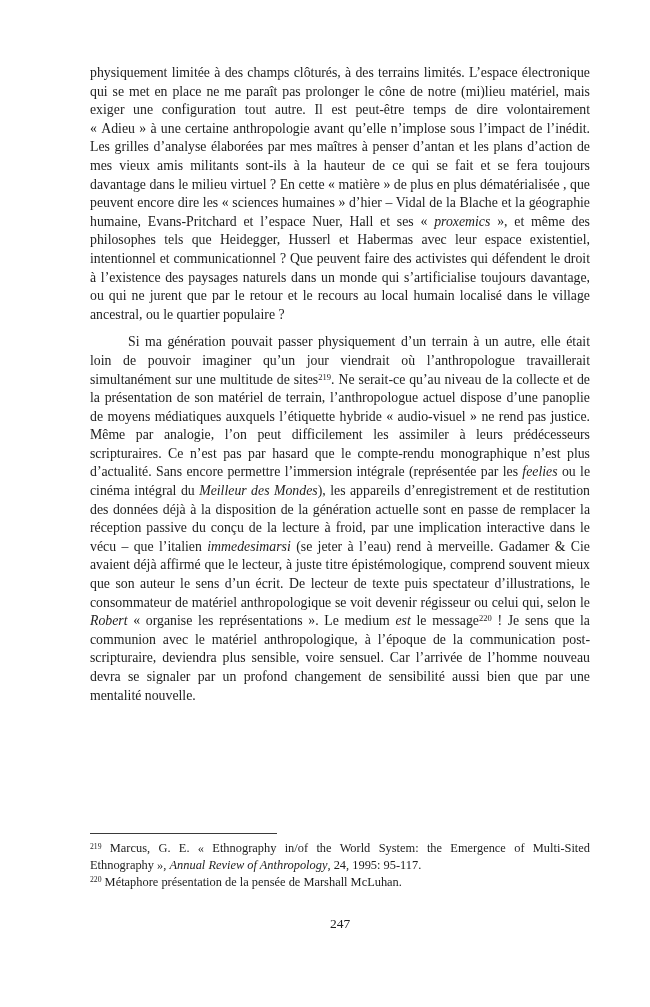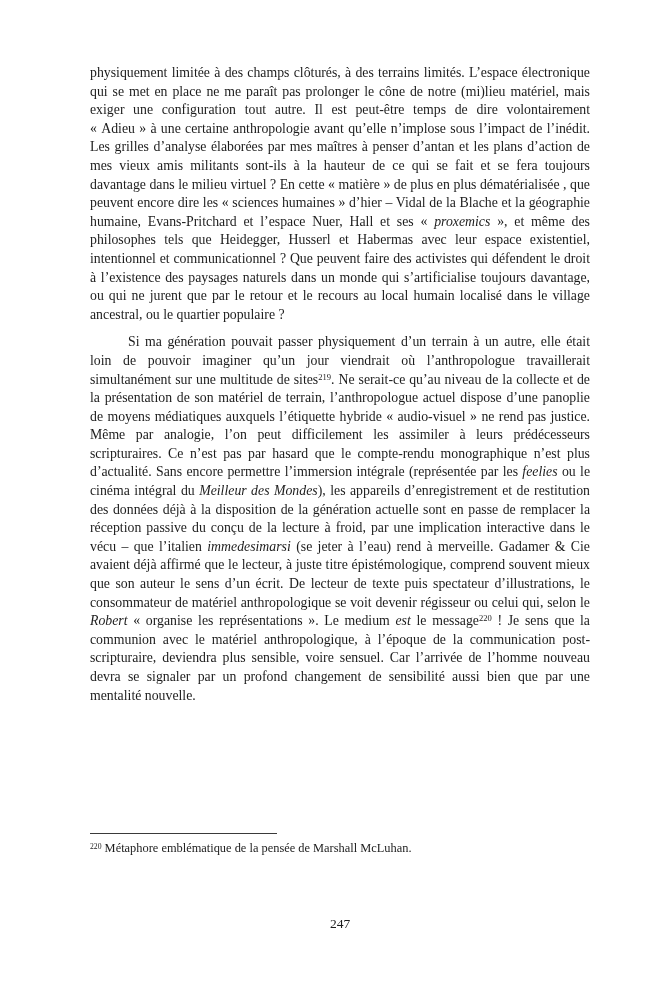--- a/index.html
+++ b/index.html
@@ -63,17 +63,18 @@
 <body>
 
 <div class="page" style="background: rgb(255, 255, 255); color: rgb(28, 28, 28); margin-left: 15px;">
   <div class="body-text" id="paragraphs">
       <p class="para"><span>physiquement limitée à des champs clôturés, à des terrains limités. L’espace électronique qui se met en place ne me paraît pas prolonger le cône de notre (mi)lieu matériel, mais exiger une configuration tout autre. Il est peut-être temps de dire volontairement «&nbsp;Adieu&nbsp;» à une certaine anthropologie avant qu’elle n’implose sous l’impact de l’inédit. Les grilles d’analyse élaborées par mes maîtres à penser d’antan et les plans d’action de mes vieux amis militants sont-ils à la hauteur de ce qui se fait et se fera toujours davantage dans le milieu virtuel&nbsp;? En cette «&nbsp;matière&nbsp;» de plus en plus dématérialisée , que peuvent encore dire les «&nbsp;sciences humaines&nbsp;» d’hier – Vidal de la Blache et la géographie humaine, Evans-Pritchard et l’espace Nuer, Hall et ses «&nbsp;</span><span class="italic">proxemics</span><span>&nbsp;», et même des philosophes tels que Heidegger, Husserl et Habermas avec leur espace existentiel, intentionnel et communicationnel&nbsp;?  Que peuvent faire des activistes qui défendent le droit à l’existence des paysages naturels dans un monde qui s’artificialise toujours davantage, ou qui ne jurent que par le retour et le recours au local humain localisé dans le village ancestral, ou le quartier populaire&nbsp;?</span></p>
       <p class="para indent"><span>Si ma génération pouvait passer physiquement d’un terrain à un autre, elle était loin de pouvoir imaginer qu’un jour viendrait où l’anthropologue travaillerait simultanément sur une multitude de sites</span><sup>219</sup><span>. Ne serait-ce qu’au niveau de la collecte et de la présentation de son matériel de terrain, l’anthropologue actuel dispose d’une panoplie de moyens médiatiques auxquels l’étiquette hybride «&nbsp;audio-visuel&nbsp;» ne rend pas justice. Même par analogie, l’on peut difficilement les assimiler à leurs prédécesseurs scripturaires. Ce n’est pas par hasard que le compte-rendu monographique n’est plus d’actualité. Sans encore permettre l’immersion intégrale (représentée par les </span><span class="italic">feelies</span><span> ou le cinéma intégral du </span><span class="italic">Meilleur des Mondes</span><span>), les appareils d’enregistrement et de restitution des données déjà à la disposition de la génération actuelle sont en passe de remplacer la réception passive du conçu de la lecture à froid, par une implication interactive dans le vécu – que l’italien </span><span class="italic">immedesimarsi</span><span> (se jeter à l’eau) rend à merveille. Gadamer &amp; Cie avaient déjà affirmé que le lecteur, à juste titre épistémologique, comprend souvent mieux que son auteur le sens d’un écrit. De lecteur de texte puis spectateur d’illustrations, le consommateur de matériel anthropologique se voit devenir régisseur ou celui qui, selon le </span><span class="italic">Robert</span><span> «&nbsp;organise les représentations&nbsp;». Le medium </span><span class="italic">est</span><span> le message</span><sup>220</sup><span>&nbsp;! Je sens que la communion avec le matériel anthropologique, à l’époque de la communication post-scripturaire, deviendra plus sensible, voire sensuel. Car l’arrivée de l’homme nouveau devra se signaler par un profond changement de sensibilité aussi bien que par une mentalité nouvelle.</span></p>
     </div>
   <div class="footnote-area">
     <div class="footnote-sep"></div>
     <div id="footnotes">
-        <p class="footnote"><sup>220</sup><span> Métaphore emblématique de la pensée de Marshall McLuhan.</span></p>
+        <p class="footnote"><sup>219</sup><span> Marcus, G. E. «&nbsp;Ethnography in/of the World System: the Emergence of Multi-Sited Ethnography&nbsp;», </span><span class="italic">Annual Review of Anthropology</span><span>, 24, 1995: 95-117.</span></p>
+        <p class="footnote"><sup>220</sup><span> Métaphore présentation de la pensée de Marshall McLuhan.</span></p>
       </div>
   </div>
   <div class="page-number">247</div>
 </div>
 
 </body></html>

